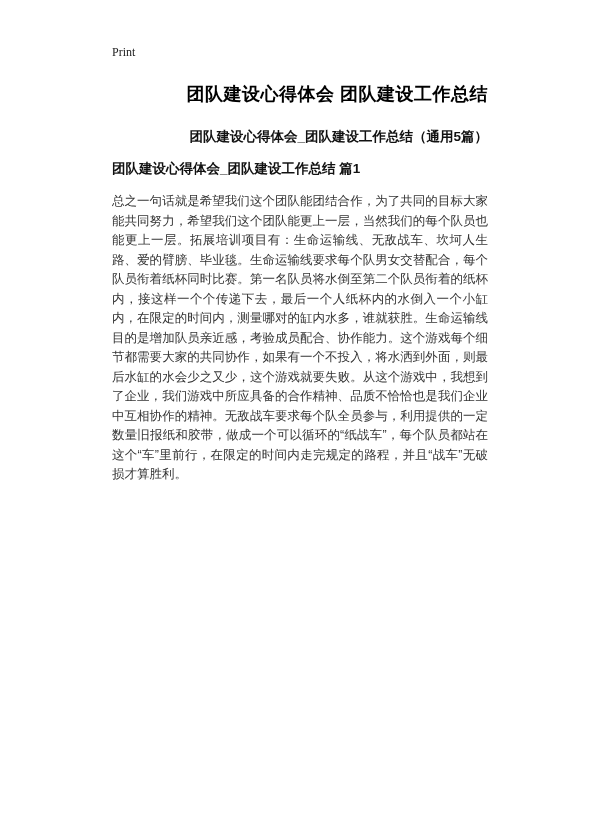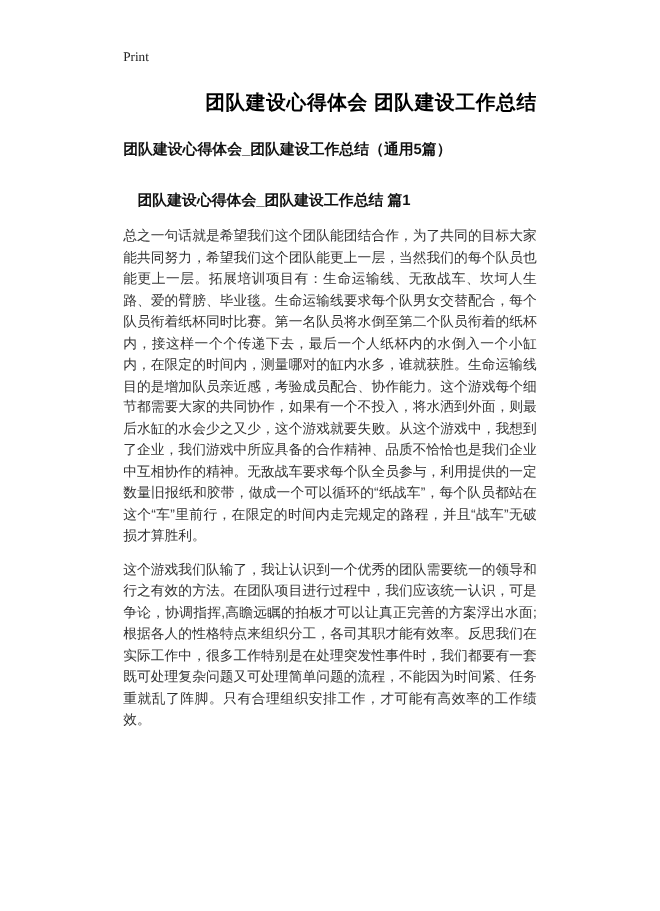--- a/index.html
+++ b/index.html
@@ -31,28 +31,28 @@
     font-weight: bold;
     color: #000000;
     text-align: right;
     margin: 8px 0 22px 0;
     letter-spacing: 0.5px;
   }
   .doc-subtitle {
     font-size: 13.5px;
     font-weight: bold;
     color: #111111;
-    text-align: left;
-    margin: 0 0 28px 0;
+    text-align: right;
+    margin: 0 0 14px 0;
   }
   .section-heading {
     font-size: 13.5px;
     font-weight: bold;
     color: #111111;
-    margin: 0 0 14px 13px;
+    margin: 0 0 14px 0;
   }
   .body-text p {
     font-size: 12.5px;
     line-height: 19.5px;
     text-align: justify;
     margin: 0 0 11px 0;
     color: #333333;
     word-break: break-all;
   }
 </style>
@@ -64,16 +64,15 @@
   <span class="print-label">Print</span>
 
   <h1 class="doc-title">团队建设心得体会 团队建设工作总结</h1>
 
   <h2 class="doc-subtitle">团队建设心得体会_团队建设工作总结（通用5篇）</h2>
 
   <h3 class="section-heading">团队建设心得体会_团队建设工作总结 篇1</h3>
 
   <div class="body-text">
     <p>总之一句话就是希望我们这个团队能团结合作，为了共同的目标大家能共同努力，希望我们这个团队能更上一层，当然我们的每个队员也能更上一层。拓展培训项目有：生命运输线、无敌战车、坎坷人生路、爱的臂膀、毕业毯。生命运输线要求每个队男女交替配合，每个队员衔着纸杯同时比赛。第一名队员将水倒至第二个队员衔着的纸杯内，接这样一个个传递下去，最后一个人纸杯内的水倒入一个小缸内，在限定的时间内，测量哪对的缸内水多，谁就获胜。生命运输线目的是增加队员亲近感，考验成员配合、协作能力。这个游戏每个细节都需要大家的共同协作，如果有一个不投入，将水洒到外面，则最后水缸的水会少之又少，这个游戏就要失败。从这个游戏中，我想到了企业，我们游戏中所应具备的合作精神、品质不恰恰也是我们企业中互相协作的精神。无敌战车要求每个队全员参与，利用提供的一定数量旧报纸和胶带，做成一个可以循环的“纸战车”，每个队员都站在这个“车”里前行，在限定的时间内走完规定的路程，并且“战车”无破损才算胜利。</p>
-    <p>这个游戏我们队输了，我让认识到一个优秀的团队需要统一的领导和行之有效的方法。在团队项目进行过程中，我们应该统一认识，可是争论，协调指挥,高瞻远瞩的拍板才可以让真正完善的方案浮出水面;根据各人的性格特点来组织分工，各司其职才能有效率。反思我们在实际工作中，很多工作特别是在处理突发性事件时，我们都要有一套既可处理复杂问题又可处理简单问题的流程，不能因为时间紧、任务重就乱了阵脚。只有合理组织安排工作，才可能有高效率的工作绩效。</p>
   </div>
 
 </div>
 
 </body></html>

